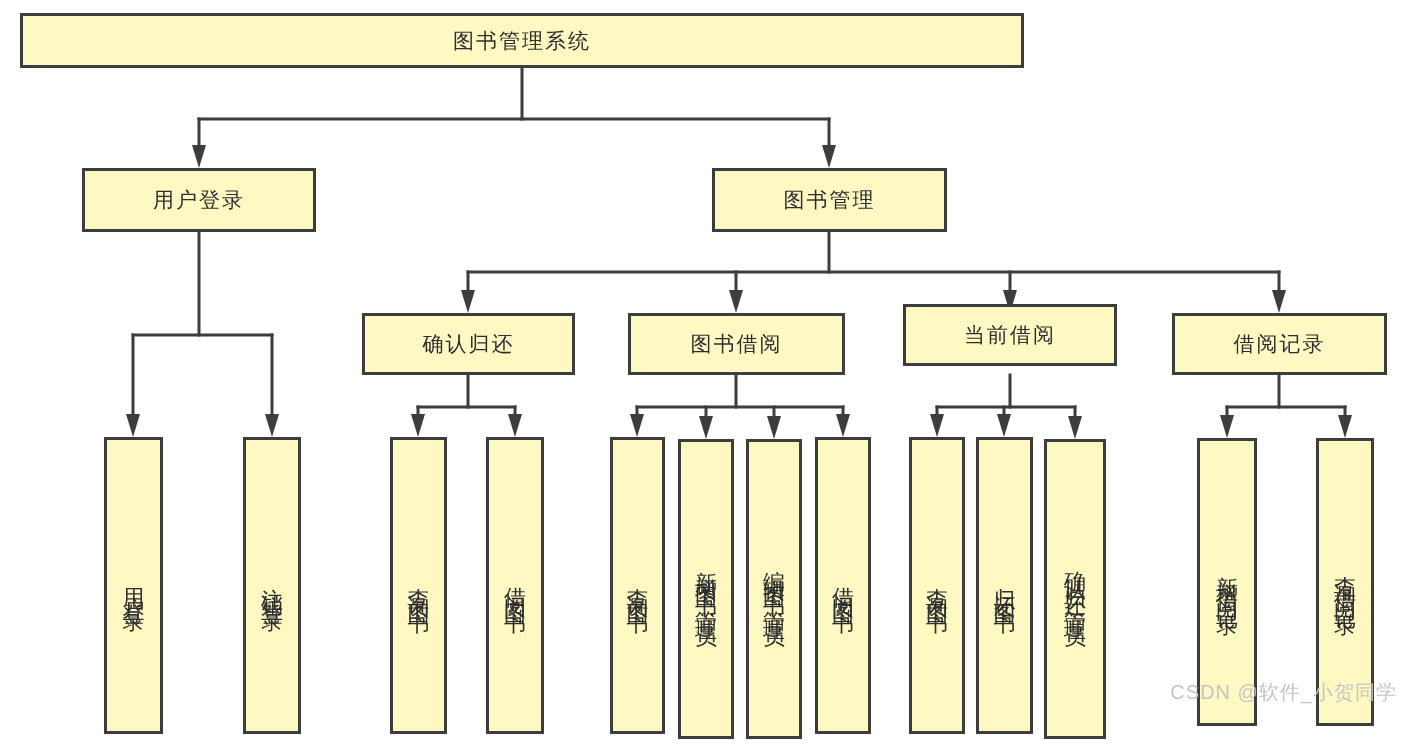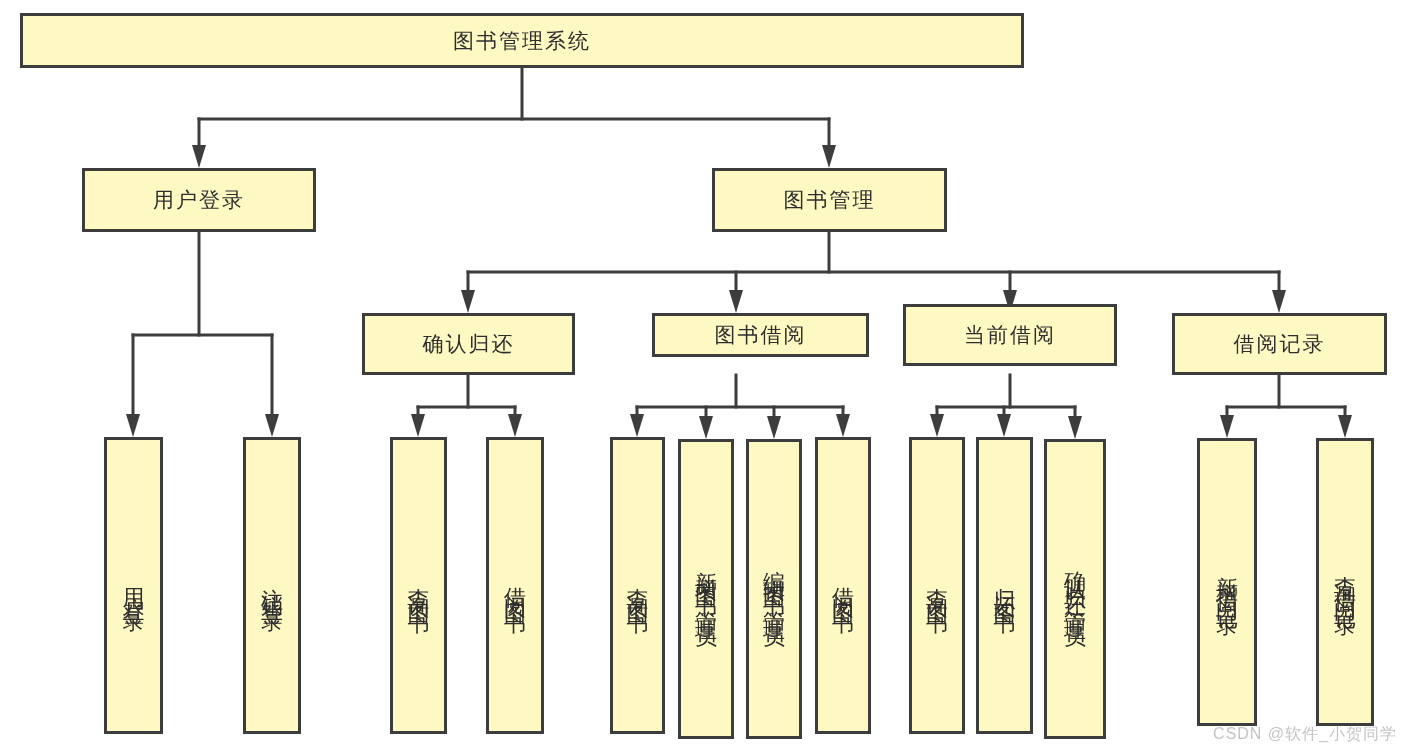--- a/index.html
+++ b/index.html
@@ -14,22 +14,22 @@
     position:absolute;box-sizing:border-box;background:#fef9c3;
     border:3px solid var(--box-border,#3d3d3d);
     display:flex;align-items:center;justify-content:center;
   }
   .box.h span{font-size:21px;letter-spacing:2px;white-space:nowrap;}
   .box.v span{
     writing-mode:vertical-rl;text-orientation:mixed;
     font-size:22px;letter-spacing:8px;line-height:1;white-space:nowrap;
   }
   .watermark{
-    position:absolute;top:724px;right:8px;
-    color:var(--watermark,#c4c4c4);font-size:16px;letter-spacing:1px;white-space:nowrap;
+    position:absolute;top:679px;right:8px;
+    color:var(--watermark,#c4c4c4);font-size:20px;letter-spacing:1px;white-space:nowrap;
   }
 </style>
 </head>
 <body>
 
 <div id="stage">
 
   <svg id="connectors" viewBox="0 0 1405 747" xmlns="http://www.w3.org/2000/svg">
       <line x1="522" y1="68" x2="522" y2="119" stroke="#3d3d3d" stroke-width="3" stroke-linecap="square"></line>
       <line x1="199" y1="119" x2="829" y2="119" stroke="#3d3d3d" stroke-width="3" stroke-linecap="square"></line>
@@ -94,21 +94,21 @@
   </div>
 
   <div class="box h" style="left:712px;top:168px;width:235px;height:64px">
     <span>图书管理</span>
   </div>
 
   <div class="box h" style="left:362px;top:313px;width:213px;height:62px">
     <span>确认归还</span>
   </div>
 
-  <div class="box h" style="left:652px;top:313px;width:217px;height:44px">
+  <div class="box h" style="left:628px;top:313px;width:217px;height:62px">
     <span>图书借阅</span>
   </div>
 
   <div class="box h" style="left:903px;top:304px;width:214px;height:62px">
     <span>当前借阅</span>
   </div>
 
   <div class="box h" style="left:1172px;top:313px;width:215px;height:62px">
     <span>借阅记录</span>
   </div>

